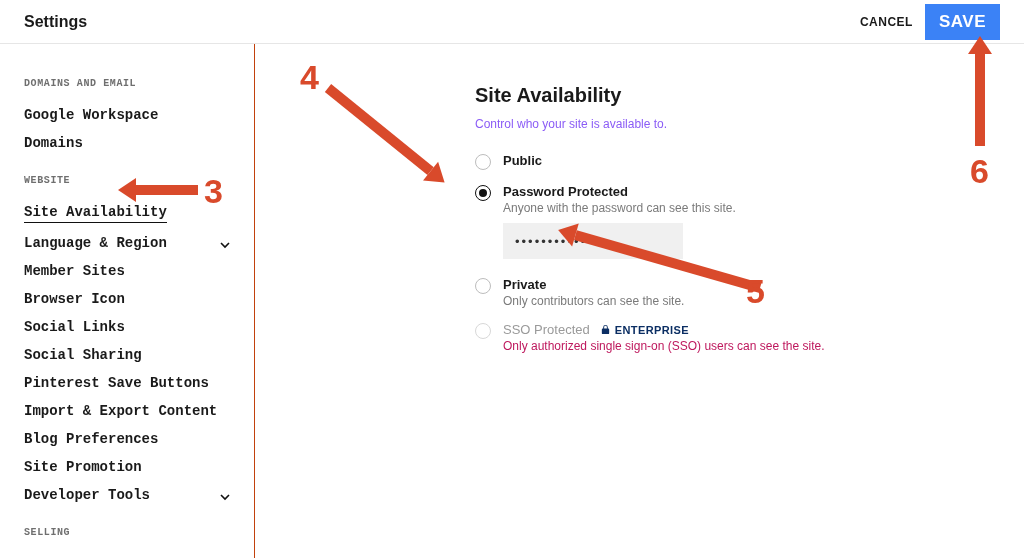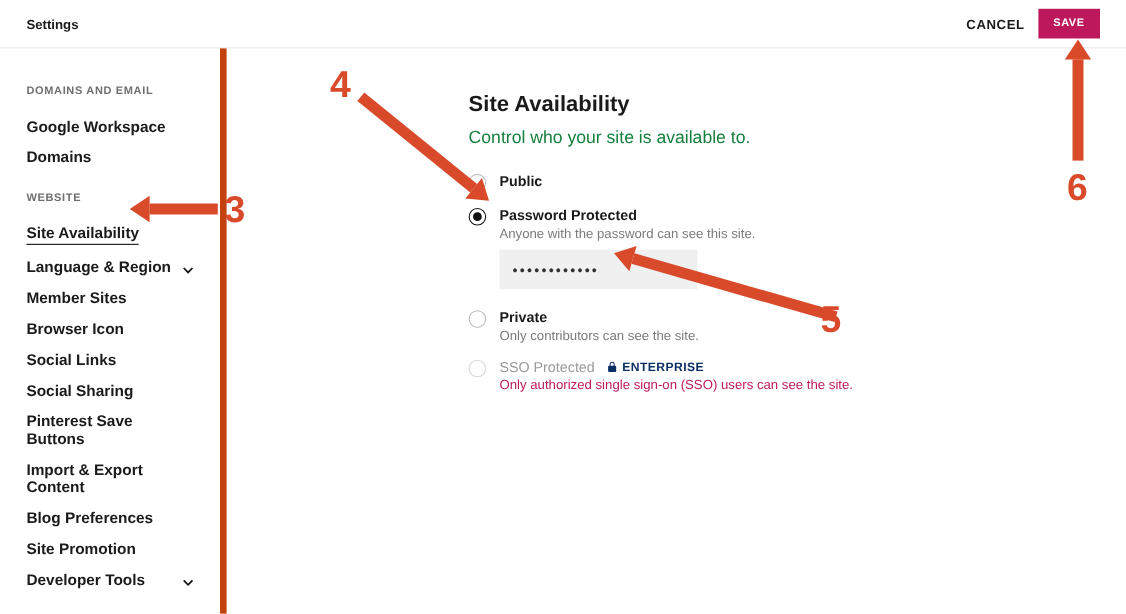--- a/index.html
+++ b/index.html
@@ -1,33 +1,33 @@
 <!DOCTYPE html>
 <html><head>
 <meta charset="utf-8">
 <style>
   * { box-sizing: border-box; margin: 0; padding: 0; }
   html, body { width: 1024px; height: 558px; font-family: -apple-system, BlinkMacSystemFont, "Segoe UI", Helvetica, Arial, sans-serif; color:#1a1a1a; background:#fff; }
   .topbar { display:flex; align-items:center; justify-content:space-between; height:44px; padding:0 24px; border-bottom:1px solid #e6e6e6; }
-  .topbar h1 { font-size:12px; font-weight:700; }
+  .topbar h1 { font-size:16px; font-weight:700; }
   .top-actions { display:flex; gap:12px; align-items:center; }
   .btn-cancel { font-size:12px; font-weight:700; letter-spacing:.5px; background:none; border:none; cursor:pointer; color:#1a1a1a; }
-  .btn-save { font-size:10px; font-weight:700; letter-spacing:.5px; background:#be185d; color:#fff; border:none; padding:8px 14px; cursor:pointer; }
+  .btn-save { font-size:17px; font-weight:700; letter-spacing:.5px; background:#3b82f6; color:#fff; border:none; padding:8px 14px; cursor:pointer; }
   .body { display:flex; height:calc(100% - 44px); }
-  .sidebar { width:206px; border-right:6px solid #c2410c; padding:24px 0 24px 24px; overflow-y:auto; }
+  .sidebar { width:255px; border-right:1px solid #c2410c; padding:24px 0 24px 24px; overflow-y:auto;font-family:Liberation Mono, monospace; }
   .section-label { font-size:10px; font-weight:600; letter-spacing:.6px; color:#6f6f6f; margin-bottom:12px; margin-top:18px; }
   .section-label:first-child{ margin-top:10px;}
   .nav-list { list-style:none; margin-bottom:8px; }
   .nav-list li { font-size:14px; font-weight:600; padding:6px 0; cursor:pointer; display:flex; align-items:center; justify-content:space-between; padding-right:24px;}
   .nav-list li.active span.label { border-bottom:1.5px solid #111; padding-bottom:2px; }
   .chevron { width:10px; height:10px; display:inline-block; }
   .chevron svg{width:10px;height:10px;}
   .main { flex:1; position:relative; padding:40px 48px 0 220px; overflow:hidden;}
   .panel-title { font-size:20px; font-weight:700; margin-bottom:10px; }
-  .panel-sub { font-size:16px; color:#15803d; margin-bottom:22px; }
+  .panel-sub { font-size:12px; color:#8b5cf6; margin-bottom:22px; }
   .opt { display:flex; gap:12px; margin-bottom:14px; }
   .radio { width:16px; height:16px; border-radius:50%; border:1.5px solid #bdbdbd; flex:0 0 auto; margin-top:1px; position:relative; cursor:pointer;}
   .radio.selected { border-color:#111; }
   .radio.selected::after { content:""; position:absolute; inset:3px; background:#111; border-radius:50%; }
   .radio.disabled { border-color:#d8d8d8; cursor:default;}
   .opt-body { flex:1; }
   .opt-title { font-size:13px; font-weight:600; margin-bottom:2px; display:flex; align-items:center; gap:10px;}
   .opt-desc { font-size:12px; color:#7a7a7a; }
   .opt.disabled .opt-title{ color:#9a9a9a; font-weight:500;}
   .opt.disabled .opt-desc{ color:#be185d;}

